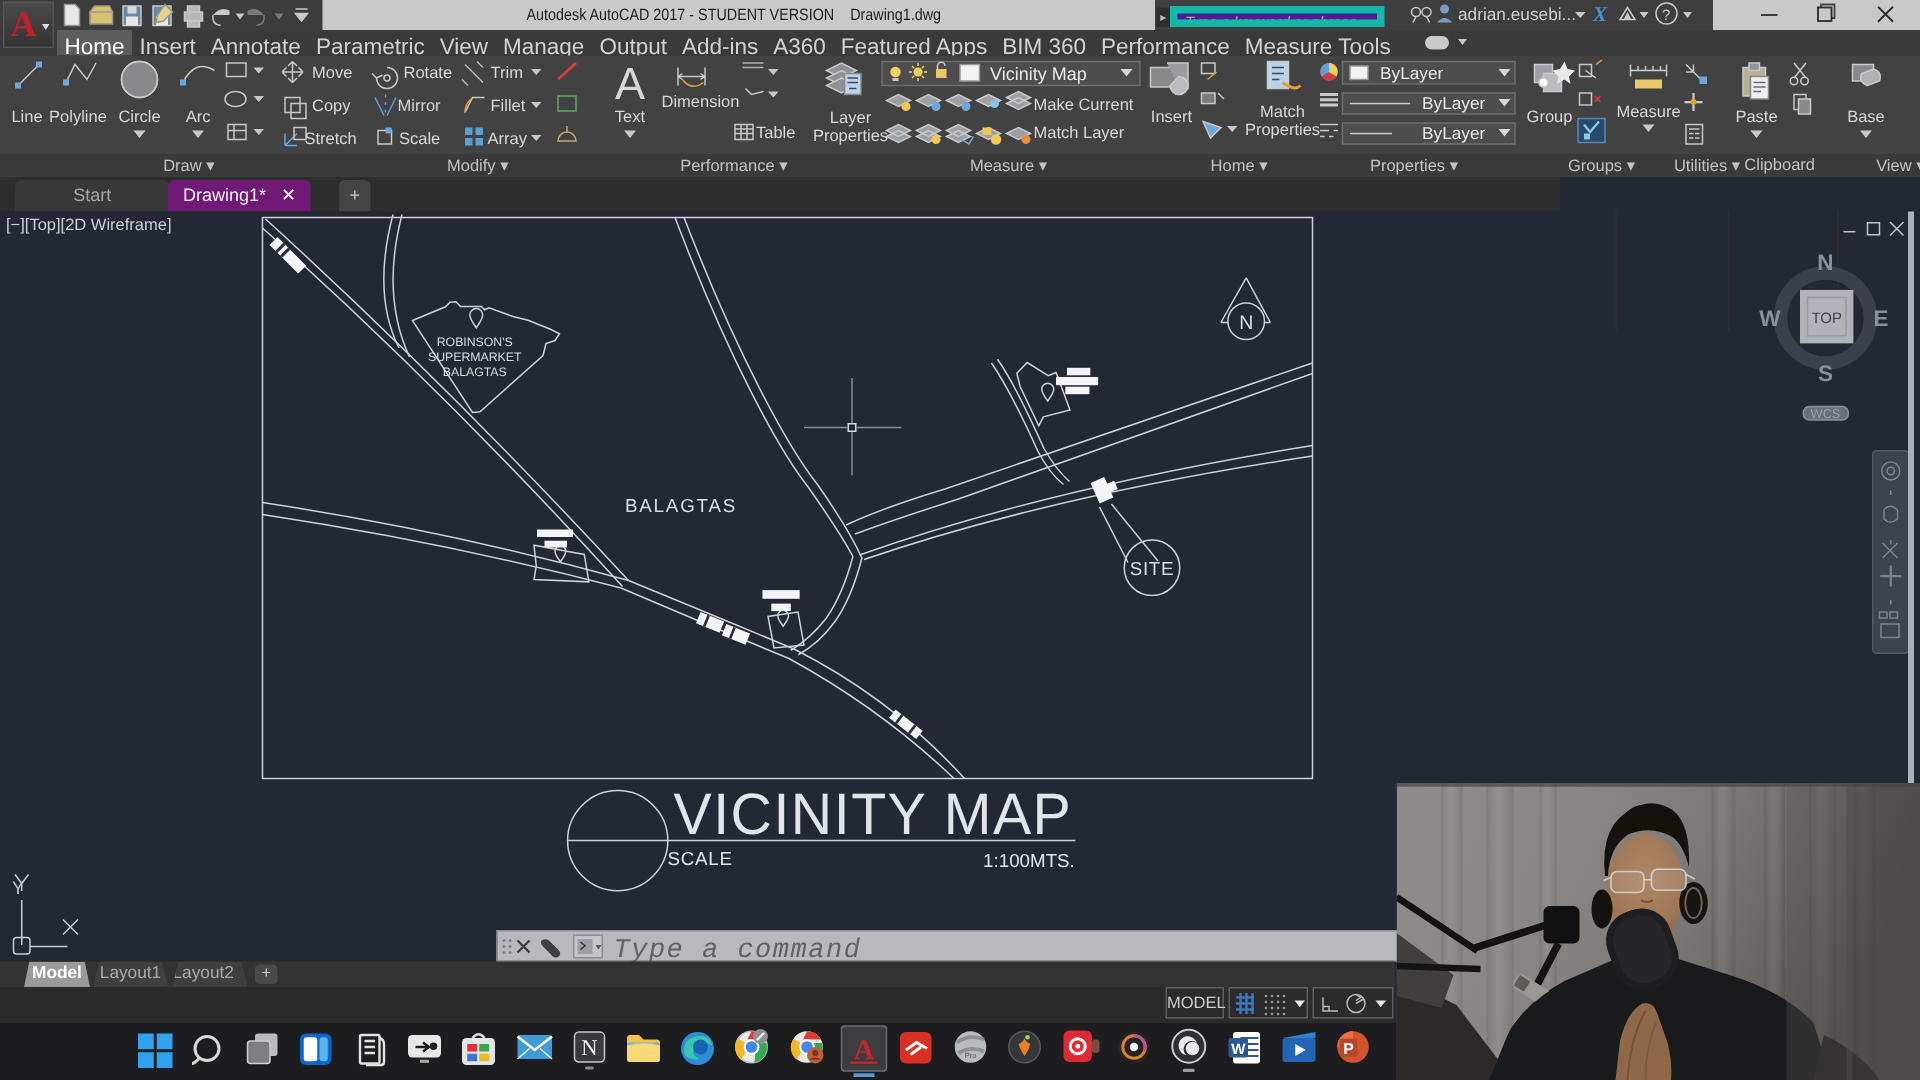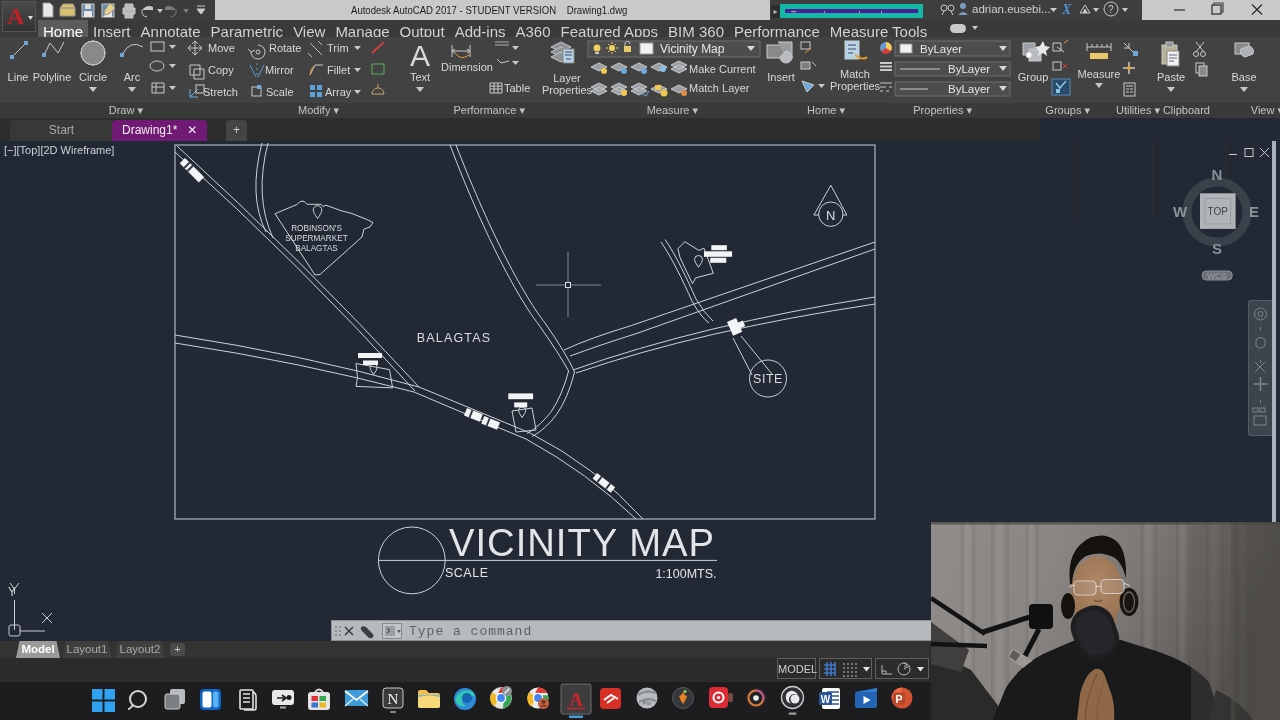--- a/index.html
+++ b/index.html
@@ -560,28 +560,28 @@
           </g>
 <path d="M13,6 l8,8 M21,6 l-8,8" stroke="#3c4043" stroke-width="1.6" fill="none"></path>
 <g transform="translate(29,5)">
             <path d="M0,1 q4,-2 6,1 l5,5 q3,3 0,5 q-3,1 -5,-2 l-5,-5 q-2,-2 -1,-4" fill="#3c4043"></path>
           </g>
 <rect x="50.5" y="2.5" width="19" height="15" fill="#c3c6c9" stroke="#888b8e"></rect>
 <rect x="53" y="5" width="10" height="10" fill="#9aa0a5"></rect>
 <path d="M55,7 l3,2.5 l-3,2.5" stroke="#2e3134" fill="none"></path>
 <path d="M65,9 l4,0 l-2,3 z" fill="#55595d"></path>
 </svg>
-<span style="position:absolute;left:77px;top:3px;font-size:13px;color:#5d6266;font-family:'Liberation Mono',monospace;letter-spacing:1px">Type a command</span>
+<span style="position:absolute;left:77px;top:3px;font-size:18px;font-style:italic;color:#5d6266;font-family:'Liberation Mono',monospace;letter-spacing:1px">Type a command</span>
 </div>
 </div>
 
 <div id="mtabs">
 <div style="position:absolute;left:16px;top:0;width:44px;height:17px;background:#9a9a9a;clip-path:polygon(8% 0,92% 0,100% 100%,0 100%);color:#fff;font-weight:bold;font-size:11.5px;text-align:center;padding-top:2px">Model</div>
 <div style="position:absolute;left:62px;top:0;width:50px;height:17px;background:#3f3f3f;clip-path:polygon(8% 0,92% 0,100% 100%,0 100%);color:#aaa;font-size:11.5px;text-align:center;padding-top:2px">Layout1</div>
-<div style="position:absolute;left:115px;top:0;width:50px;height:17px;background:#3f3f3f;clip-path:polygon(8% 0,92% 0,100% 100%,0 100%);color:#aaa;font-size:11.5px;text-align:center;padding-top:2px">Layout2</div>
+<div style="position:absolute;left:115px;top:0;width:50px;height:17px;background:#3f3f3f;clip-path:polygon(8% 0,92% 0,100% 100%,0 100%);color:#aaa;font-size:11.5px;text-align:left;padding-top:2px">Layout2</div>
 <div style="position:absolute;left:170px;top:2px;width:15px;height:13px;background:#4a4a4a;border-radius:3px;color:#ccc;font-size:11px;text-align:center;line-height:12px">+</div>
 </div>
 
 <div id="statusbar">
 <div style="position:absolute;left:777px;top:0;width:39px;height:21px;border:1px solid #5f5f5f;color:#cfcfcf;font-size:11px;text-align:center;line-height:20px">MODEL</div>
 <div style="position:absolute;left:819px;top:0;width:53px;height:21px;border:1px solid #5f5f5f"></div>
 <svg width="60" height="21" style="position:absolute;left:819px;top:0">
 <g stroke="#3f76c4" stroke-width="1.6">
           <path d="M5,7 h12 M5,11 h12 M5,15 h12 M8,4 v14 M12,4 v14 M16,4 v14"></path>
         </g>

